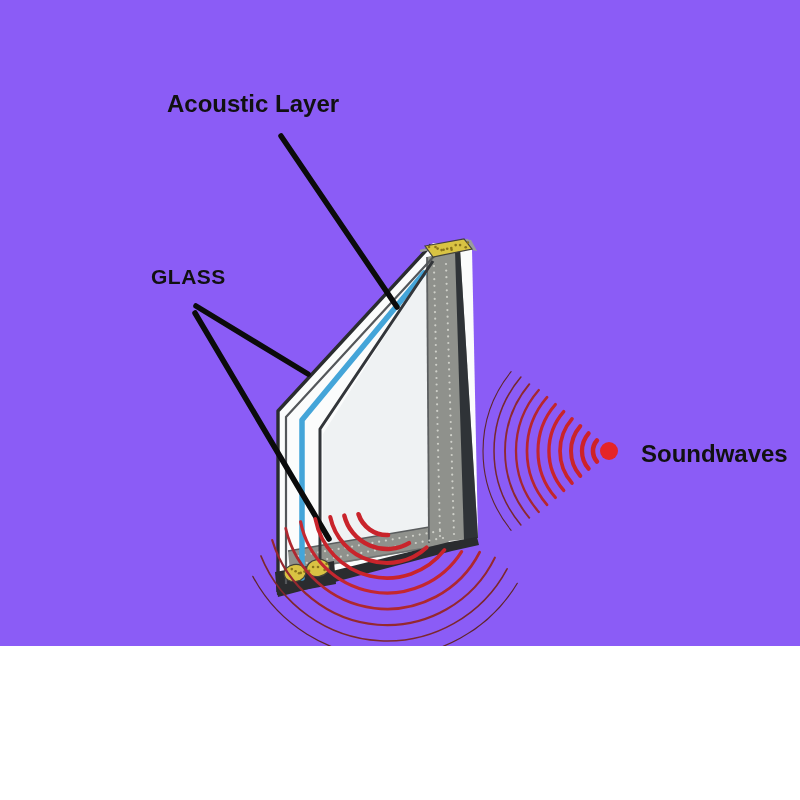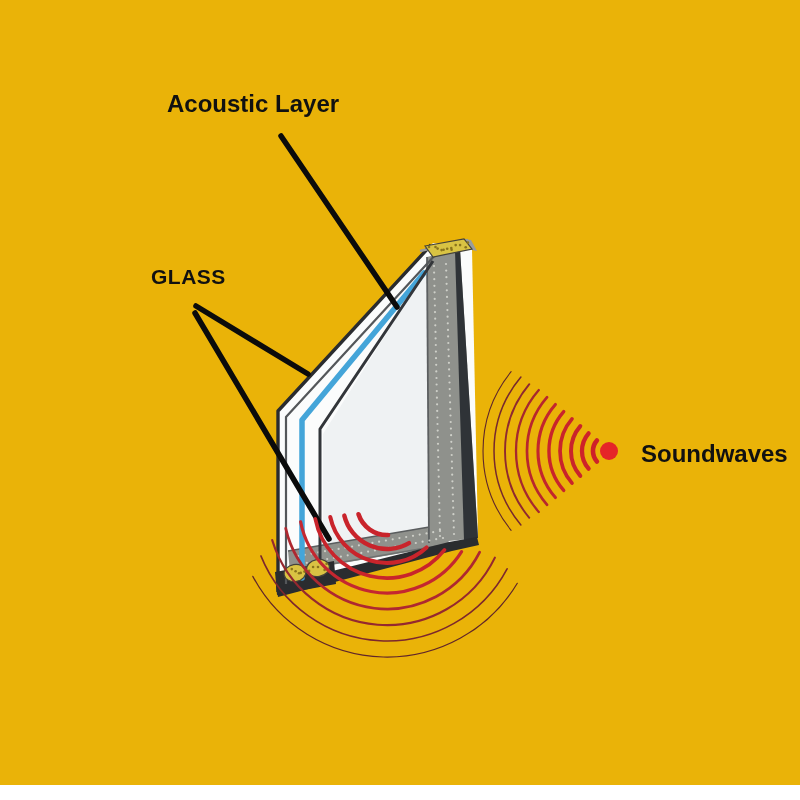--- a/index.html
+++ b/index.html
@@ -1,17 +1,17 @@
 <!DOCTYPE html>
 <html><head>
 <meta charset="utf-8">
 <style>
   html,body{margin:0;padding:0;background:#ffffff;}
   .stage{
-    position:relative;width:800px;height:785px;background:#eab308;overflow:hidden;
+    position:relative;width:800px;height:646px;background:#8b5cf6;overflow:hidden;
     font-family:"Liberation Sans", sans-serif;
   }
   svg{display:block;}
   text.lbl{
     font-family:"Liberation Sans", sans-serif;
     font-weight:700;
     fill:#111111;
   }
 </style>
 </head>

